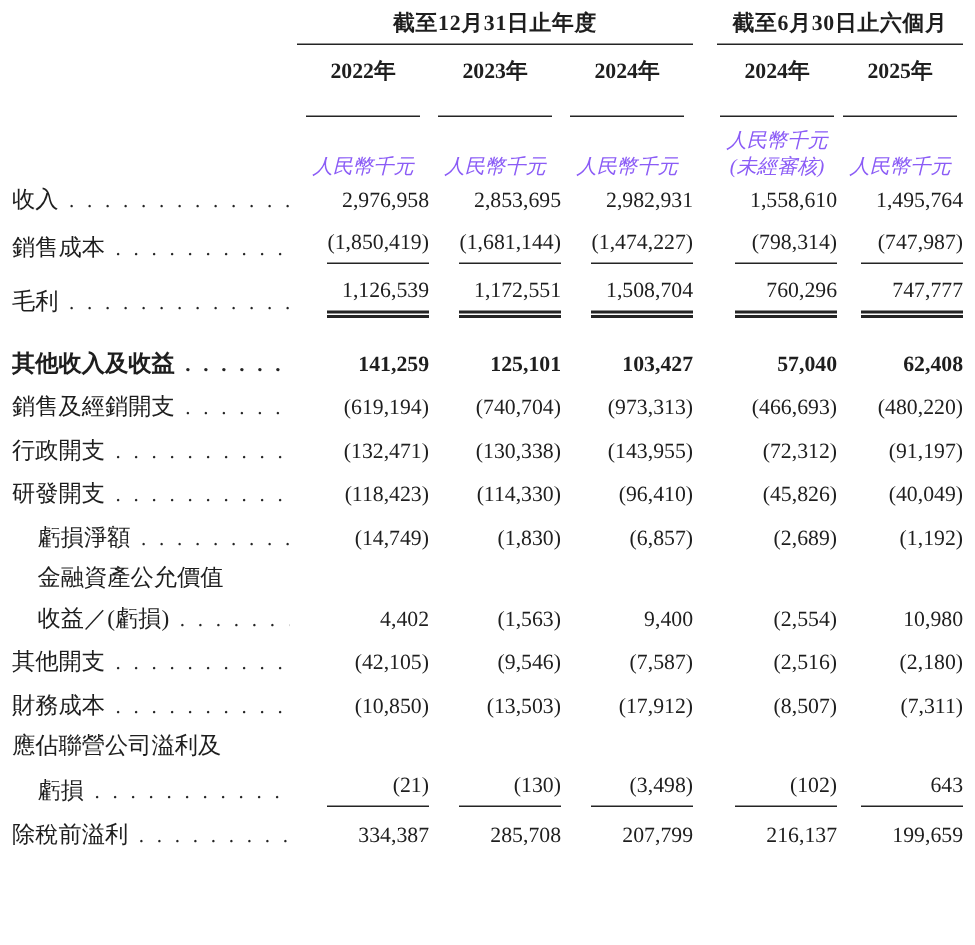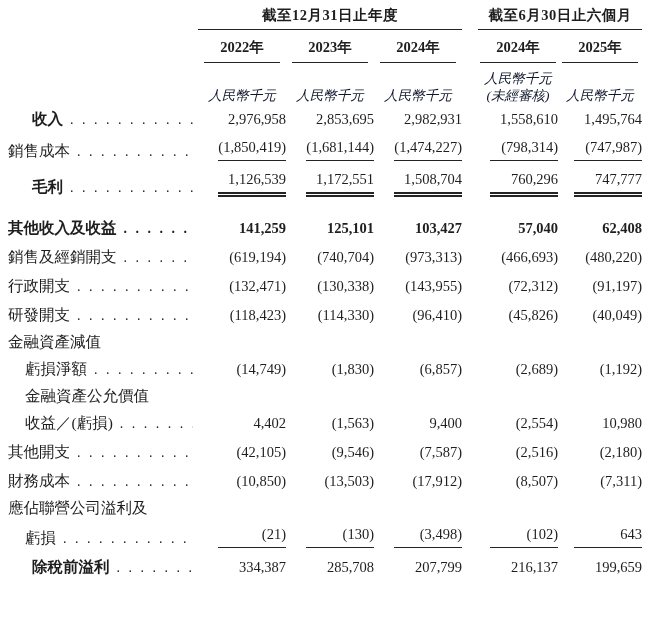--- a/index.html
+++ b/index.html
@@ -14,35 +14,35 @@
 
   
   .group-cell{
     font-size:14.5px;font-weight:bold;text-align:center;
     border-bottom:1.4px solid #242424;padding:0 2px 4px 2px;
     white-space:nowrap;letter-spacing:0.5px;
   }
   .yr-cell{text-align:center;padding-top:8px;}
   .yr{
     display:inline-block;min-width:76px;font-size:14.5px;font-weight:bold;
-    border-bottom:1.4px solid #242424;padding-bottom:5px;
+    border-bottom:1.4px solid #242424;padding-bottom:20px;
   }
   .unit-cell{
     text-align:center;font-style:italic;font-size:13.5px;
-    padding-top:7px;line-height:17px;white-space:nowrap;color:#0f172a;
+    padding-top:7px;line-height:17px;white-space:nowrap;color:#8b5cf6;
   }
 
   
   tbody td{padding:4.5px 0;}
   tbody tr.label-only td{padding:2.5px 0;}
   tbody tr.gap-before td{padding-top:17px;font-weight:bold;}
   .lbl-cell{padding-right:5px;}
   .lblflex{display:flex;align-items:baseline;overflow:hidden;}
   .lt{white-space:nowrap;font-size:15.5px;line-height:20px;}
-  tr.b .lt{font-weight:bold;margin-left:24px;}
+  tr.b .lt{font-weight:normal;}
   tr.ind .lblflex{padding-left:17px;}
   .dots{
     flex:1 1 auto;overflow:hidden;white-space:nowrap;
     font-size:14px;letter-spacing:2.5px;padding:0 2px 0 7px;color:#242424;
   }
   .num{text-align:right;font-size:14.5px;white-space:nowrap;}
   .v{display:inline-block;min-width:68px;text-align:right;line-height:19px;}
   .ru1{border-bottom:1.4px solid #242424;padding-bottom:3px;}
   .ru2{border-bottom:5px double #242424;padding-bottom:3px;}
   .gapcol-cell{width:16px;}
@@ -182,33 +182,20 @@
               <span class="dots">. . . . . . . . . . . . . . . . . . . . . . . . . . . . . . . . . . . . . . . . </span>
             </div>
           </td>
           <td class="num"><span class="v">(118,423)</span></td>
           <td class="num"><span class="v">(114,330)</span></td>
           <td class="num"><span class="v">(96,410)</span></td>
           <td class="gapcol-cell"></td>
           <td class="num"><span class="v">(45,826)</span></td>
           <td class="num"><span class="v">(40,049)</span></td>
         </tr>
-        <tr class="label-only">
-          <td class="lbl-cell">
-            <div class="lblflex">
-              <span class="lt">金融資產減值</span>
-            </div>
-          </td>
-          <td class="num"></td>
-          <td class="num"></td>
-          <td class="num"></td>
-          <td class="gapcol-cell"></td>
-          <td class="num"></td>
-          <td class="num"></td>
-        </tr>
         <tr class="ind">
           <td class="lbl-cell">
             <div class="lblflex">
               <span class="lt">虧損淨額</span>
               <span class="dots">. . . . . . . . . . . . . . . . . . . . . . . . . . . . . . . . . . . . . . . . </span>
             </div>
           </td>
           <td class="num"><span class="v">(14,749)</span></td>
           <td class="num"><span class="v">(1,830)</span></td>
           <td class="num"><span class="v">(6,857)</span></td>

